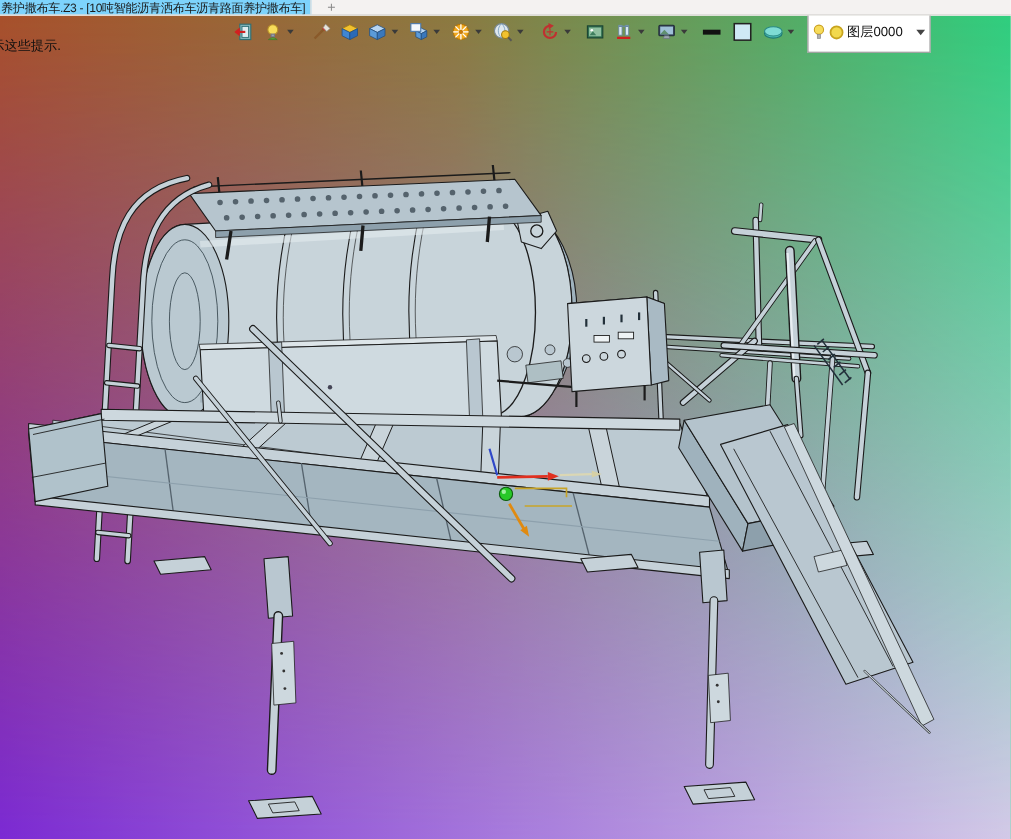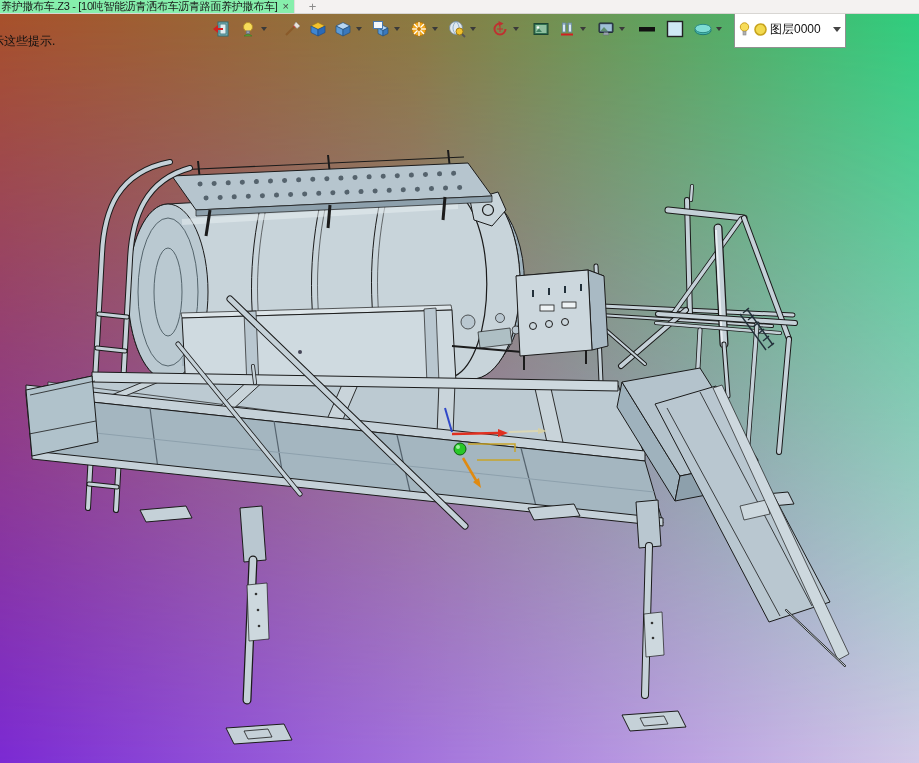--- a/index.html
+++ b/index.html
@@ -2,23 +2,23 @@
 <html><head>
 <meta charset="utf-8">
 <style>
   html,body{margin:0;padding:0;}
   body{width:919px;height:763px;overflow:hidden;position:relative;
        font-family:"Liberation Sans","DejaVu Sans",sans-serif;background:#fff;}
 
   
   .tabbar{position:absolute;top:0;left:0;width:919px;height:13px;background:#f4f2f1;
           border-bottom:1px solid #d8d6d3;display:flex;align-items:center;z-index:30;}
-  .tab{display:flex;align-items:center;height:13px;background:#86efac;
+  .tab{display:flex;align-items:center;height:13px;background:#7dd3fc;
        padding:0 5px 0 1px;border-right:1px solid #e0dedc;max-width:352px;
-       white-space:nowrap;overflow:hidden;}
+       white-space:nowrap;overflow:hidden;flex-direction:column;}
   .tab-title{font-size:11px;color:#1a1a1a;letter-spacing:-0.3px;}
   .tab-close{font-size:11px;color:#444;margin-left:5px;cursor:default;line-height:11px;}
   .newtab{font-size:13px;color:#8a8a8a;margin-left:14px;line-height:11px;}
 
   
   .viewport{position:absolute;top:14px;left:0;width:919px;height:749px;z-index:1;}
   .viewport svg{display:block;}
 
   
   .toolbar{position:absolute;top:17px;left:211px;height:24px;display:flex;

